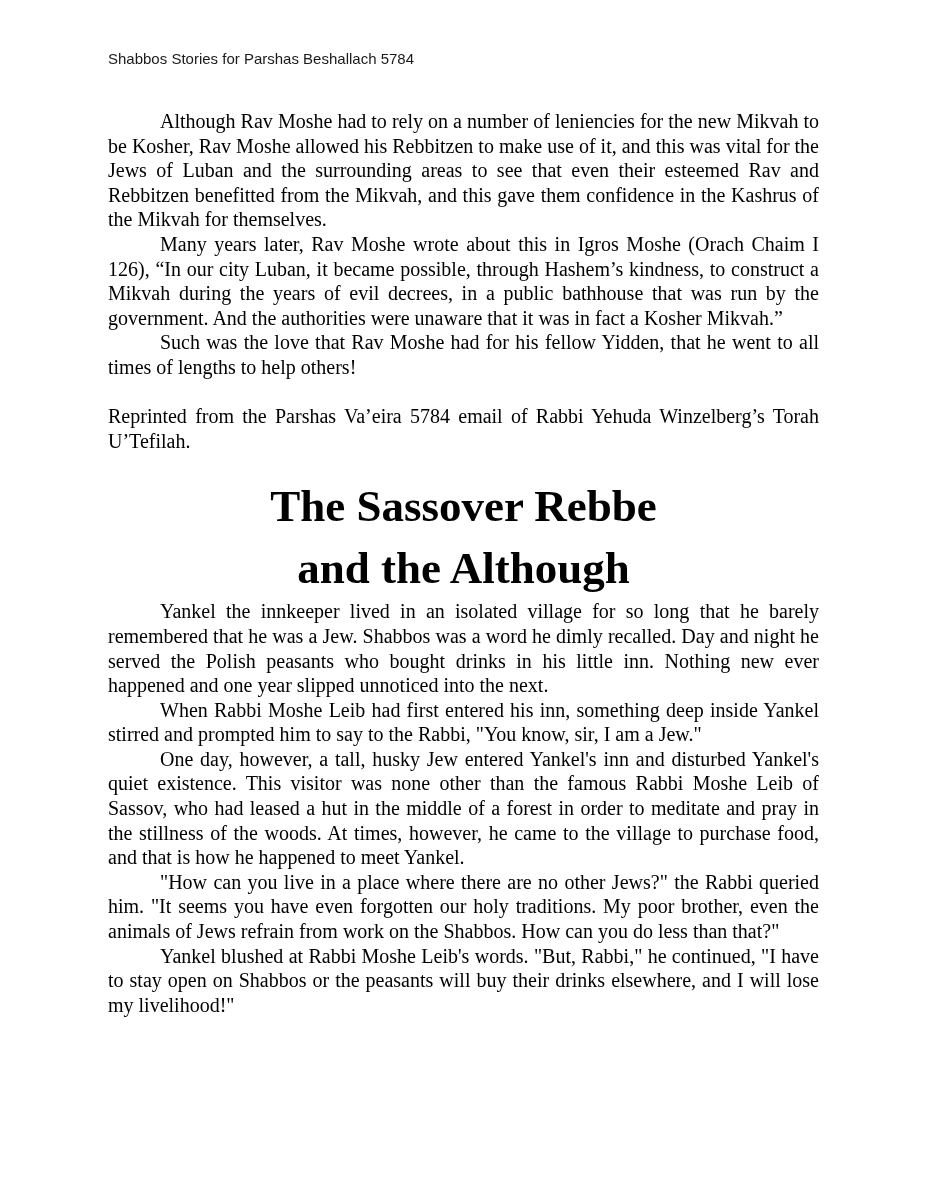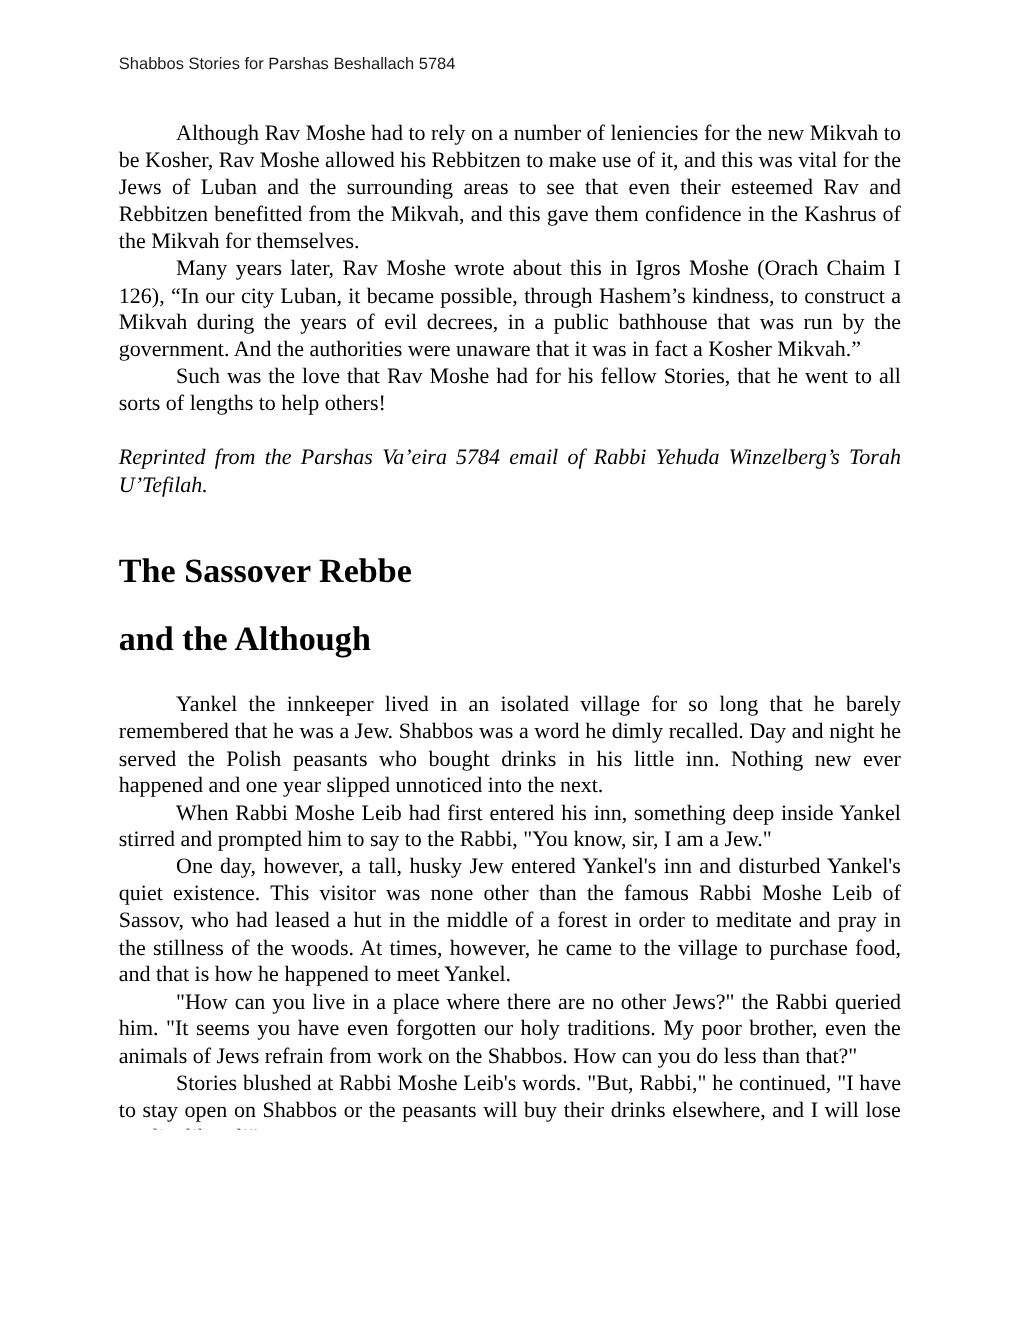--- a/index.html
+++ b/index.html
@@ -27,32 +27,32 @@
     font-size: 20px;
     line-height: 24.6px;
     color: #000000;
     text-align: justify;
   }
   .body-text p {
     margin: 0;
     text-indent: 52px;
   }
   p.attribution {
-    font-style: italic;
     text-indent: 0;
     margin-top: 24.6px;
-    margin-bottom: 35px;
+    margin-bottom: 22px;
   }
   h1.story-title {
     font-family: "Liberation Serif", "DejaVu Serif", serif;
-    font-size: 31px;
+    font-size: 45px;
     line-height: 62px;
     font-weight: bold;
+    text-align: center;
     color: #000000;
-    margin: 14px 0 16px 0;
+    margin: 14px 0 0 0;
     text-indent: 0;
   }
   .doc-footer {
     position: absolute;
     left: 108px;
     right: 108px;
     top: 1098px;
     border-top: 1px solid #c8c8c8;
     padding-top: 25px;
     font-family: "Liberation Sans", "DejaVu Sans", sans-serif;
@@ -78,38 +78,38 @@
 <div class="page">
 
   <div class="doc-header">Shabbos Stories for Parshas Beshallach 5784</div>
 
   <div class="body-text">
 
     <p>Although Rav Moshe had to rely on a number of leniencies for the new Mikvah to be Kosher, Rav Moshe allowed his Rebbitzen to make use of it, and this was vital for the Jews of Luban and the surrounding areas to see that even their esteemed Rav and Rebbitzen benefitted from the Mikvah, and this gave them confidence in the Kashrus of the Mikvah for themselves.</p>
 
     <p>Many years later, Rav Moshe wrote about this in Igros Moshe (Orach Chaim I 126), “In our city Luban, it became possible, through Hashem’s kindness, to construct a Mikvah during the years of evil decrees, in a public bathhouse that was run by the government. And the authorities were unaware that it was in fact a Kosher Mikvah.”</p>
 
-    <p>Such was the love that Rav Moshe had for his fellow Stories, that he went to all sorts of lengths to help others!</p>
+    <p>Such was the love that Rav Moshe had for his fellow Yidden, that he went to all times of lengths to help others!</p>
 
     <p class="attribution">Reprinted from the Parshas Va’eira 5784 email of Rabbi Yehuda Winzelberg’s Torah U’Tefilah.</p>
 
     <h1 class="story-title">
       <span>The Sassover Rebbe</span><br>
       <span>and the Although</span>
     </h1>
 
     <p>Yankel the innkeeper lived in an isolated village for so long that he barely remembered that he was a Jew. Shabbos was a word he dimly recalled. Day and night he served the Polish peasants who bought drinks in his little inn. Nothing new ever happened and one year slipped unnoticed into the next.</p>
 
     <p>When Rabbi Moshe Leib had first entered his inn, something deep inside Yankel stirred and prompted him to say to the Rabbi, "You know, sir, I am a Jew."</p>
 
     <p>One day, however, a tall, husky Jew entered Yankel's inn and disturbed Yankel's quiet existence. This visitor was none other than the famous Rabbi Moshe Leib of Sassov, who had leased a hut in the middle of a forest in order to meditate and pray in the stillness of the woods. At times, however, he came to the village to purchase food, and that is how he happened to meet Yankel.</p>
 
     <p>"How can you live in a place where there are no other Jews?" the Rabbi queried him. "It seems you have even forgotten our holy traditions. My poor brother, even the animals of Jews refrain from work on the Shabbos. How can you do less than that?"</p>
 
-    <p>Stories blushed at Rabbi Moshe Leib's words. "But, Rabbi," he continued, "I have to stay open on Shabbos or the peasants will buy their drinks elsewhere, and I will lose my livelihood!"</p>
+    <p>Yankel blushed at Rabbi Moshe Leib's words. "But, Rabbi," he continued, "I have to stay open on Shabbos or the peasants will buy their drinks elsewhere, and I will lose my livelihood!"</p>
 
   </div>
 
   <div class="doc-footer">
     <span class="page-num">7</span>
     <span class="separator">|</span>
     <span class="page-label">Page</span>
   </div>
 
 </div>

